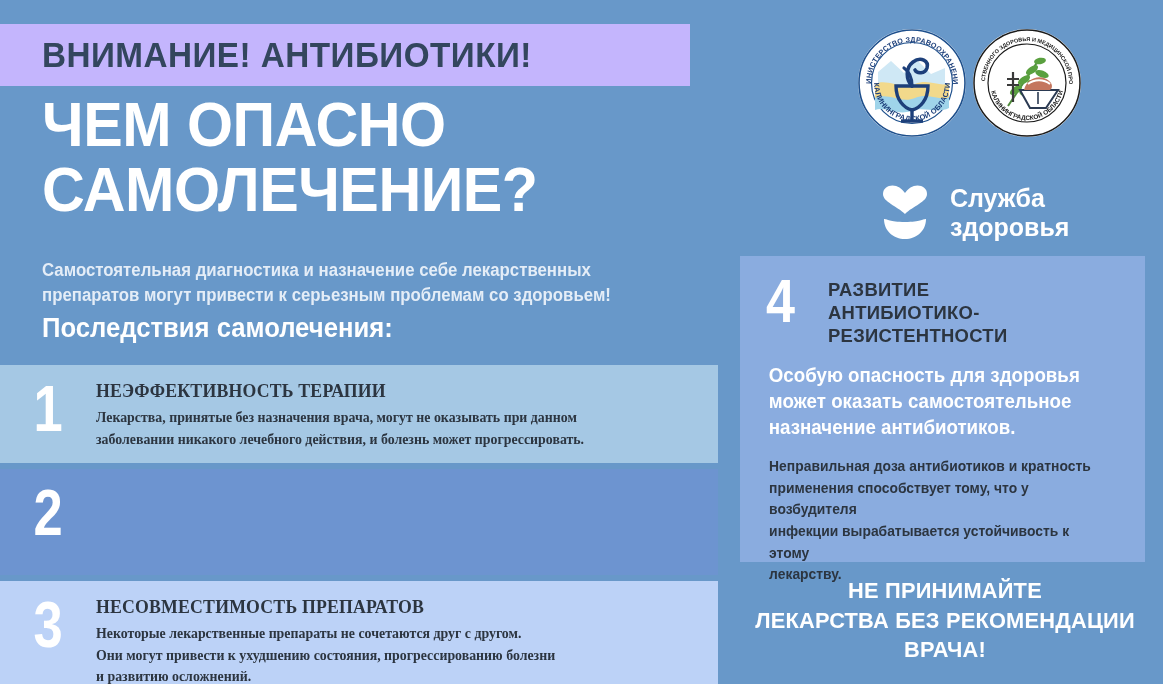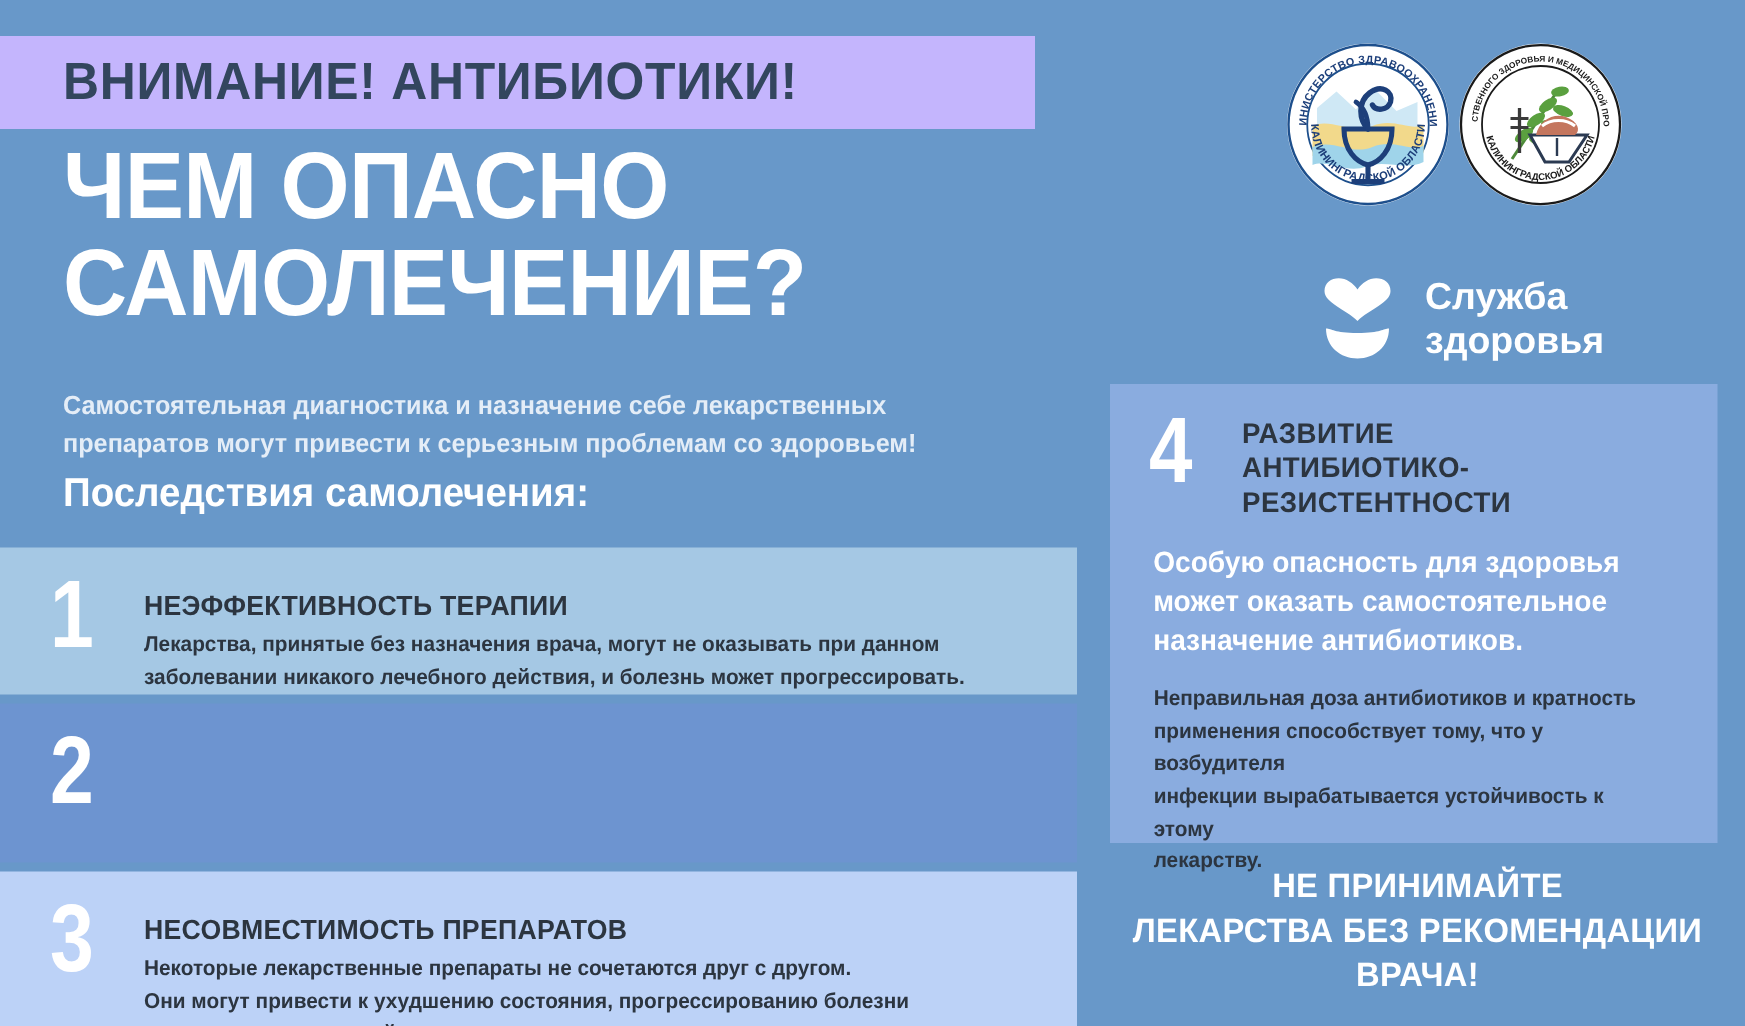--- a/index.html
+++ b/index.html
@@ -73,21 +73,21 @@
   .row-num {
     width:96px; flex:0 0 96px;
     text-align:center;
     color:#ffffff;
     font-size:64px;
     font-weight:bold;
     line-height:1;
     padding-top:12px;
     transform:scaleX(0.82);
   }
-  .row-body { padding-top:28px; padding-right:16px; }
+  .row-body { padding-top:16px; padding-right:16px;font-family:Liberation Serif, serif; }
   .row-title {
     color:#2c3540;
     font-size:18.5px;
     font-weight:bold;
     letter-spacing:0.2px;
     transform:scaleX(0.96);
     transform-origin:left top;
     white-space:nowrap;
     margin-bottom:5px;
   }

